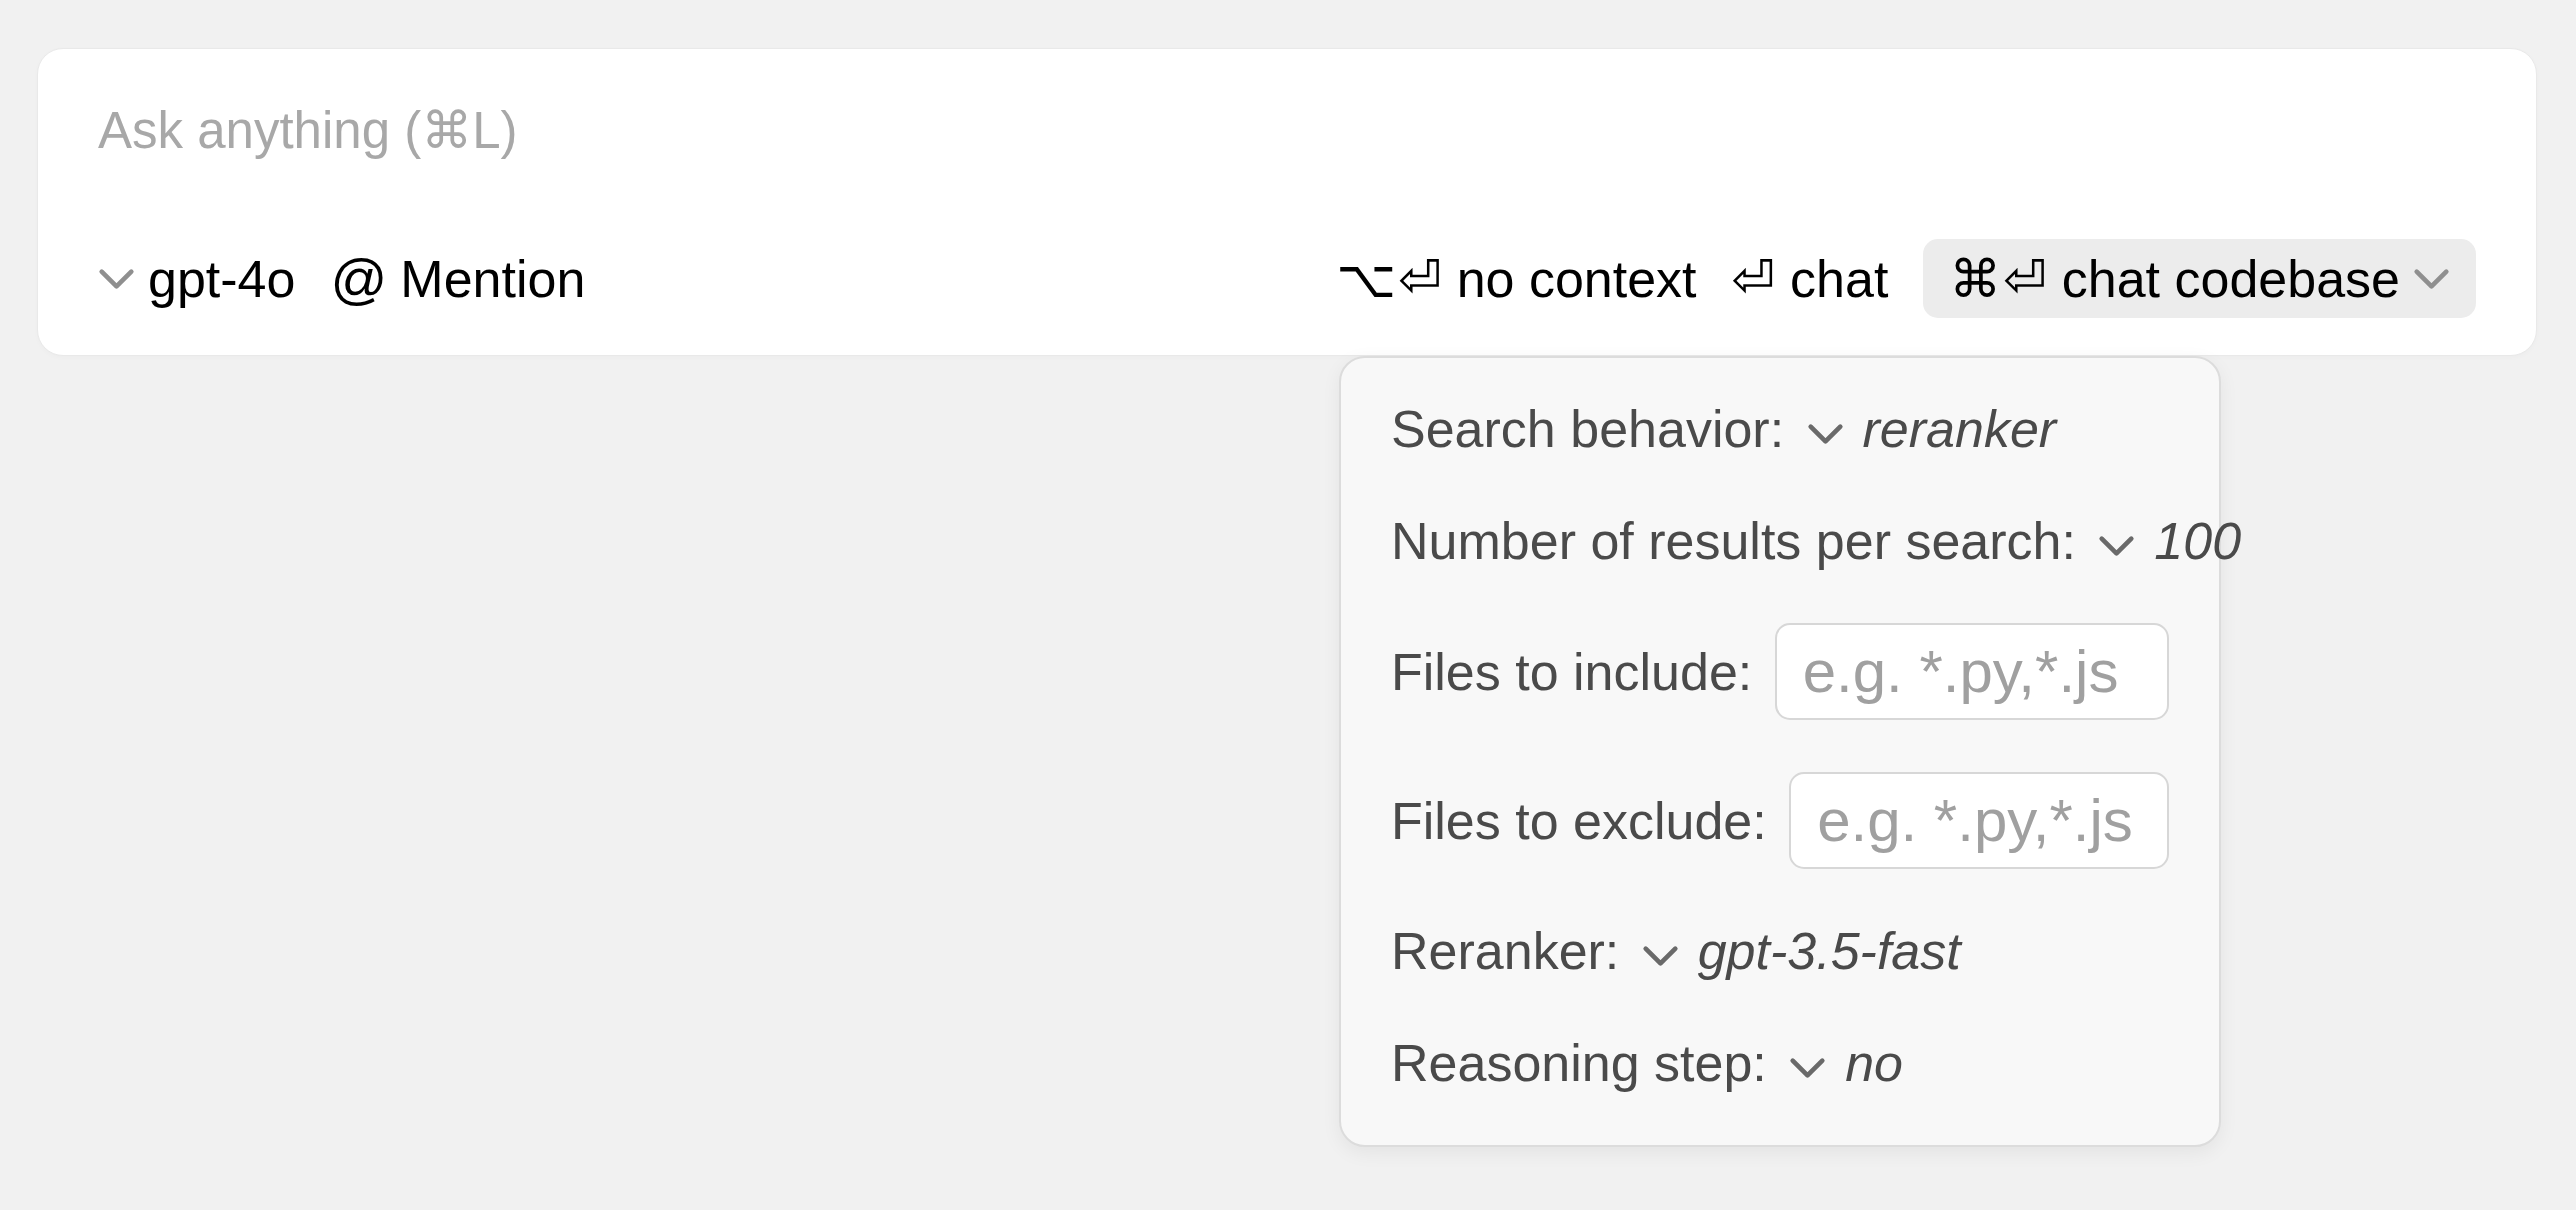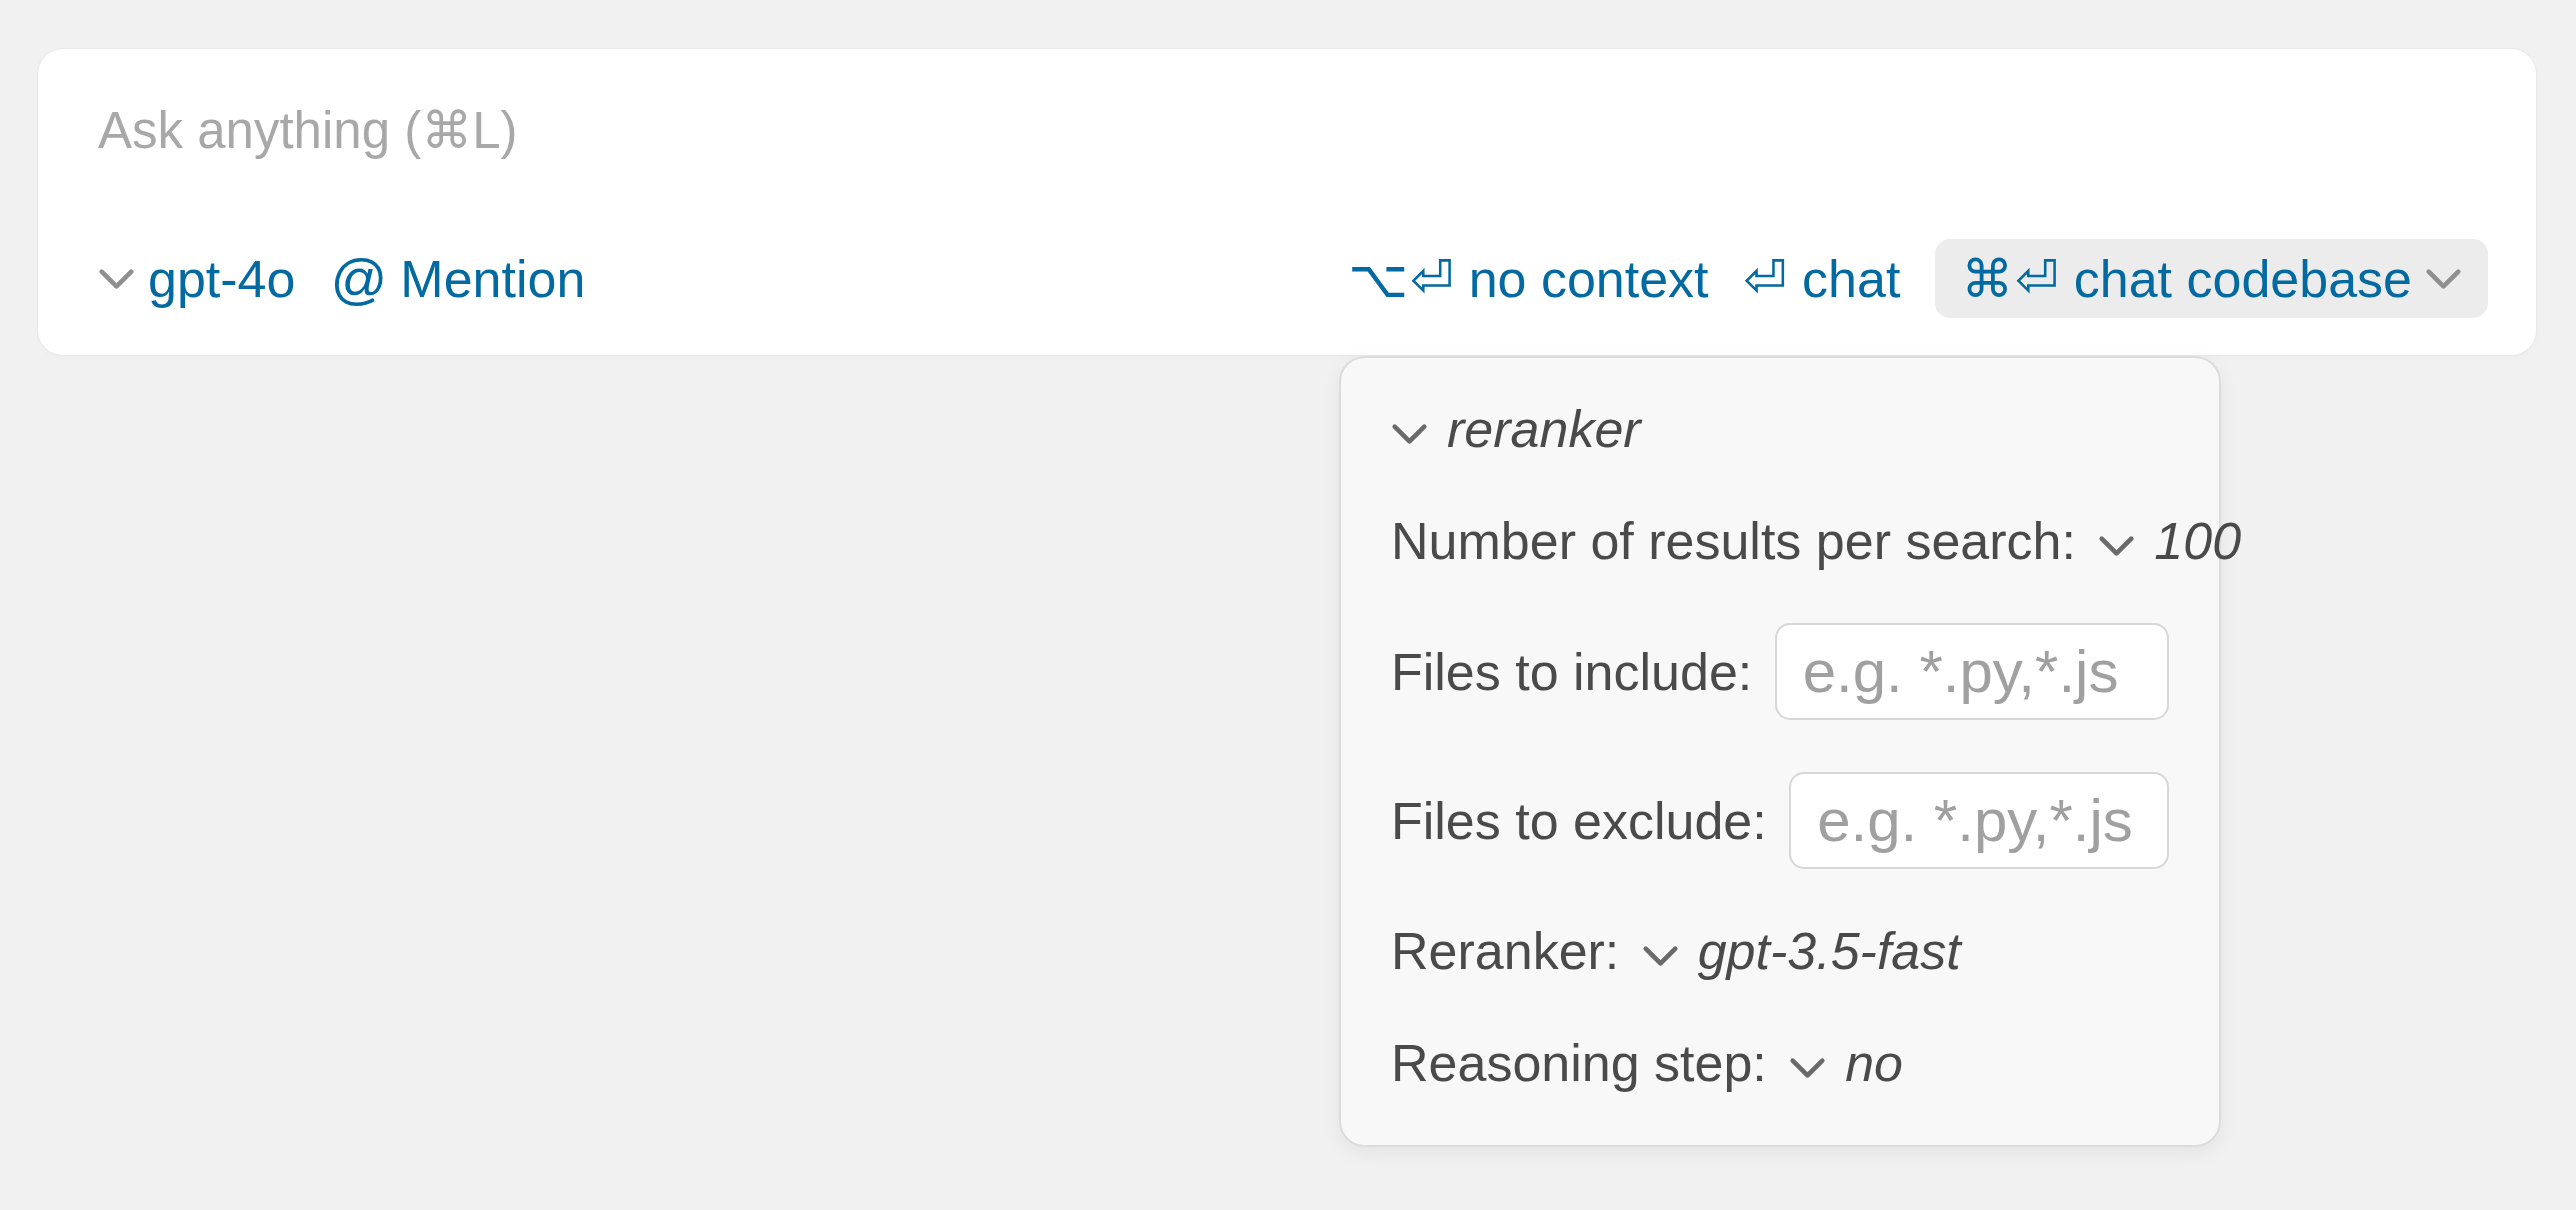--- a/index.html
+++ b/index.html
@@ -39,27 +39,27 @@
     background: transparent;
   }
   .prompt-input::placeholder {
     color: #a8a8a8;
     font-weight: 400;
   }
 
   .toolbar {
     position: absolute;
     left: 60px;
-    right: 48px;
+    right: 60px;
     bottom: 37px;
     display: flex;
     align-items: center;
     gap: 35px;
     font-size: 52px;
-    color: #0369a1;
+    color: #000000;
   }
   .toolbar .spacer { flex: 1; }
   .tb-item {
     display: flex;
     align-items: center;
     gap: 13px;
     cursor: pointer;
     white-space: nowrap;
   }
   .tb-item .chev {
@@ -195,20 +195,21 @@
             </svg>
         </span>
       </div>
 
     </div>
   </div>
 
   <div class="settings-panel">
 
     <div class="settings-row">
+      <label class="lbl">Search behavior:</label>
       <span class="dropdown-value">
         <span>
           <svg class="chevron" viewBox="0 0 40 28">
               <path d="M4 6 L20 22 L36 6"></path>
             </svg>
         </span>
         <span class="value">reranker</span>
       </span>
     </div>
 

